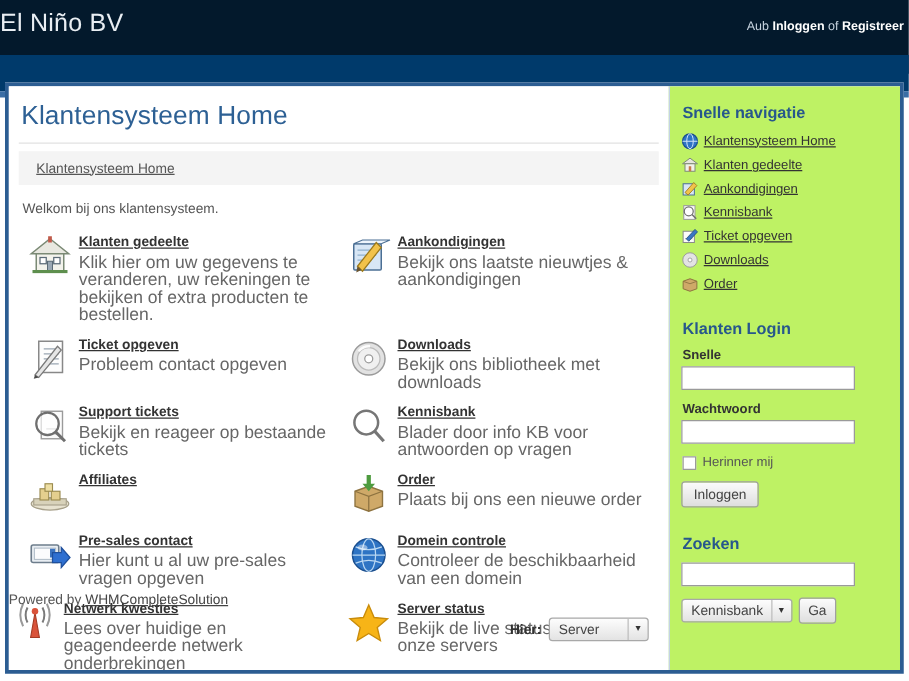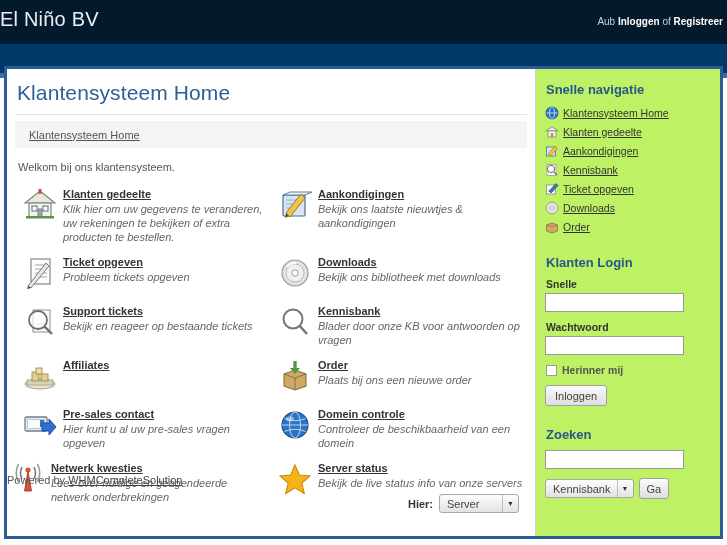--- a/index.html
+++ b/index.html
@@ -110,22 +110,22 @@
     position: relative;
   }
   .cell-icon svg { position: absolute; left: 3px; top: 0px; }
   .cell-text { padding-top: 1px; }
   .cell-title {
     font-size: 11px; font-weight: bold; color: #333;
     text-decoration: underline;
     display: block; margin-bottom: 2px;
   }
   .cell-desc {
-    font-size: 11px; color: #666; line-height: 14px;
-    display: block; max-width: 205px; font-style: italic;
+    font-size: 14px; color: #666; line-height: 14px;
+    display: block; max-width: 205px;
   }
 
   
   #powered {
     position: absolute; left: 0; top: 405px; width: 528px;
     text-align: left;
     font-size: 11px; color: #555;
   }
   #powered a { color: #444; text-decoration: underline; }
   #lang-row {
@@ -174,21 +174,21 @@
   .txt-input {
     width: 139px; height: 19px;
     border: 1px solid #9a9a9a;
     background: #fff;
     margin-bottom: 9px;
     display: block;
     font-size: 11px;
     padding: 0 3px;
     font-family: "Liberation Sans", sans-serif;
   }
-  .check-row { display: flex; align-items: center; margin: 1px 0 9px 1px; font-weight: bold; }
+  .check-row { display: flex; align-items: center; margin: 1px 0 9px 1px; }
   .checkbox {
     width: 11px; height: 11px; border: 1px solid #9b9b9b; background: #fff;
     margin-right: 5px;
   }
   .check-row span { font-size: 10.5px; color: #555; }
   .btn {
     height: 21px; min-width: 52px;
     border: 1px solid #a0a0a0; border-radius: 3px;
     background: linear-gradient(#fbfbfb, #dedede);
     font-size: 11px; color: #444;
@@ -267,21 +267,21 @@
             <line x1="13" y1="10" x2="25" y2="10" stroke="#9aa6b2" stroke-width="1"></line>
             <line x1="13" y1="14" x2="25" y2="14" stroke="#9aa6b2" stroke-width="1"></line>
             <line x1="13" y1="18" x2="25" y2="18" stroke="#9aa6b2" stroke-width="1"></line>
             <line x1="13" y1="22" x2="25" y2="22" stroke="#9aa6b2" stroke-width="1"></line>
             <polygon points="6,31 24,8 27,11 9,33" fill="#e6e6e6" stroke="#7a7a7a" stroke-width="1"></polygon>
             <polygon points="6,31 9,33 5,34" fill="#4a4a4a"></polygon>
           </svg>
         </div>
         <div class="cell-text">
           <a href="#" class="cell-title">Ticket opgeven</a>
-          <span class="cell-desc">Probleem tickets opgeven</span>
+          <span class="cell-desc">Probleem contact opgeven</span>
         </div>
       </div>
 
       <div class="grid-cell cell-right">
         <div class="cell-icon">
           <svg width="36" height="36" viewBox="0 0 36 36">
             <circle cx="18" cy="18" r="13" fill="#e2e2e2" stroke="#9b9b9b" stroke-width="1.2"></circle>
             <circle cx="18" cy="18" r="9" fill="#f0f0f0" stroke="#bcbcbc" stroke-width="1"></circle>
             <circle cx="18" cy="18" r="3.2" fill="#ffffff" stroke="#9b9b9b" stroke-width="1"></circle>
             <path d="M10 12 a11 11 0 0 1 9 -4" fill="none" stroke="#ffffff" stroke-width="2" opacity="0.9"></path>
@@ -311,21 +311,21 @@
 
       <div class="grid-cell cell-right">
         <div class="cell-icon">
           <svg width="36" height="36" viewBox="0 0 36 36">
             <circle cx="16" cy="15" r="9.5" fill="#ffffff" stroke="#767676" stroke-width="2"></circle>
             <line x1="22.8" y1="22" x2="30" y2="30" stroke="#767676" stroke-width="2.6"></line>
           </svg>
         </div>
         <div class="cell-text">
           <a href="#" class="cell-title">Kennisbank</a>
-          <span class="cell-desc">Blader door onze KB voor antwoorden op vragen</span>
+          <span class="cell-desc">Blader door info KB voor antwoorden op vragen</span>
         </div>
       </div>
 
       <div class="grid-cell cell-left">
         <div class="cell-icon">
           <svg width="36" height="36" viewBox="0 0 36 36">
             <ellipse cx="18" cy="26" rx="15" ry="5" fill="#e7e2cf" stroke="#a7a08a" stroke-width="1"></ellipse>
             <rect x="5" y="22" width="26" height="5" fill="#d8d2ba" stroke="#a7a08a" stroke-width="0.9"></rect>
             <rect x="10" y="14" width="7" height="9" fill="#e4cf8e" stroke="#9a8a4e" stroke-width="0.9"></rect>
             <rect x="19" y="16" width="7" height="7" fill="#e4cf8e" stroke="#9a8a4e" stroke-width="0.9"></rect>

